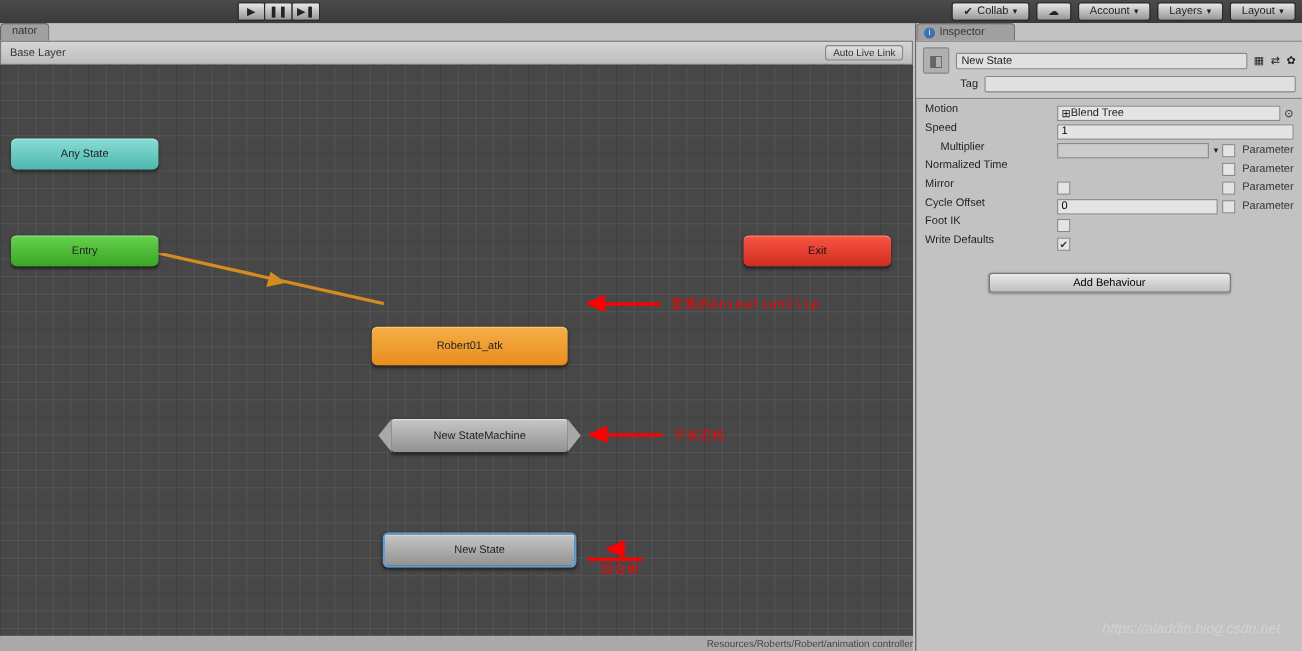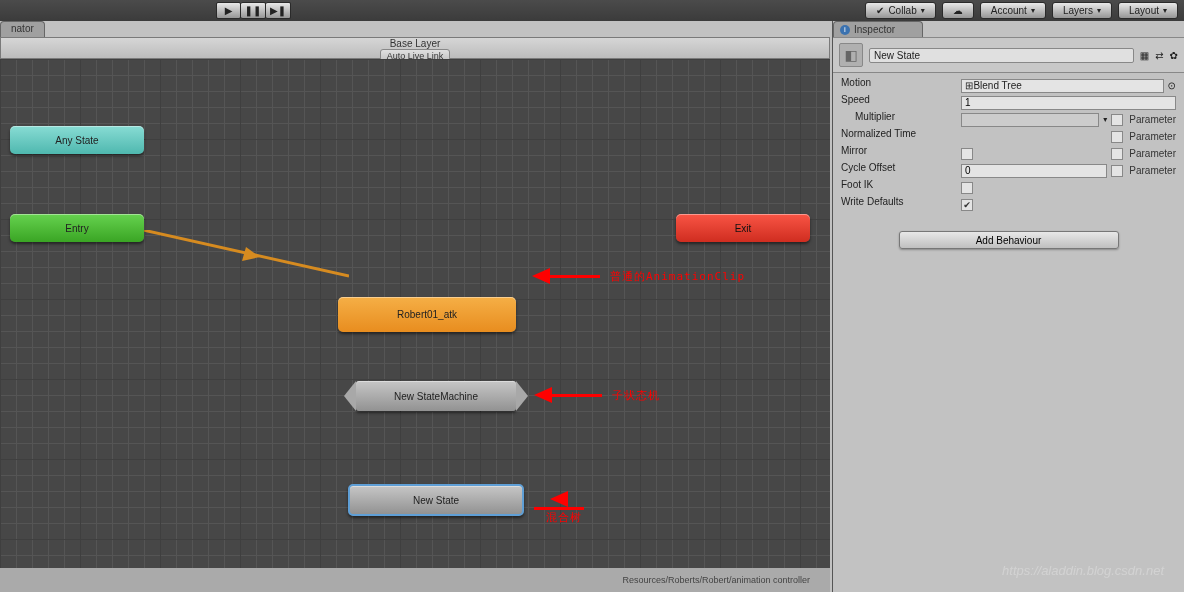--- a/index.html
+++ b/index.html
@@ -9,21 +9,21 @@
 .play-controls { display: flex; gap: 0; margin-left: 210px; }
 .play-btn { width: 25px; height: 17px; background: linear-gradient(#e8e8e8,#969696); border: 1px solid #2a2a2a; display: flex; align-items: center; justify-content: center; font-size: 10px; color: #222; border-radius: 2px; }
 .play-btn + .play-btn { border-left: none; }
 .right-toolbar { display: flex; gap: 6px; }
 .tb-btn { height: 17px; background: linear-gradient(#e8e8e8,#969696); border: 1px solid #2a2a2a; border-radius: 3px; font-size: 10px; color: #222; padding: 0 10px; display: flex; align-items: center; gap: 4px; }
 .tb-btn .caret { font-size: 8px; }
 
 .tab-strip { position: absolute; top: 21px; left: 0; height: 16px; display: flex; }
 .tab { background: #a0a0a0; border: 1px solid #666; border-bottom: none; border-radius: 4px 4px 0 0; font-size: 10px; padding: 1px 10px; color: #333; }
 
-.crumb-bar { position: absolute; top: 37px; left: 0; width: 830px; height: 22px; background: linear-gradient(#d6d6d6,#bcbcbc); border: 1px solid #7a7a7a; display: flex; align-items: center; justify-content: space-between; padding: 0 8px; font-size: 10px; color: #333; flex-direction: column; }
+.crumb-bar { position: absolute; top: 37px; left: 0; width: 830px; height: 22px; background: linear-gradient(#d6d6d6,#bcbcbc); border: 1px solid #7a7a7a; display: flex; align-items: center; justify-content: space-between; padding: 0 8px; font-size: 10px; color: #333; }
 .crumb-bar .live { background: linear-gradient(#e0e0e0,#c0c0c0); border: 1px solid #888; border-radius: 3px; padding: 1px 6px; font-size: 9px; }
 
 .graph-area { position: absolute; top: 59px; left: 0; width: 830px; height: 520px;
   background-color: #474747;
   background-image:
     linear-gradient(#3f3f3f 1px, transparent 1px),
     linear-gradient(90deg, #3f3f3f 1px, transparent 1px),
     linear-gradient(#555 1px, transparent 1px),
     linear-gradient(90deg, #555 1px, transparent 1px);
   background-size: 80px 80px, 80px 80px, 16px 16px, 16px 16px;
@@ -40,21 +40,21 @@
 .node.hex::after { right:-12px; border-left:12px solid #a8a8a8; }
 .node.grey { background: linear-gradient(#c6c6c6,#929292); left: 348px; top: 425px; width: 176px; height: 32px; border: 2px solid #5f9fd6; }
 
 .trans-line { position: absolute; left: 143px; top: 171px; width: 206px; height: 59px; pointer-events: none; }
 
 .arrow { position: absolute; display: flex; align-items: center; pointer-events: none; }
 .arrow .head { width: 0; height: 0; border-top: 8px solid transparent; border-bottom: 8px solid transparent; border-right: 18px solid #f00; }
 .arrow .line { height: 3px; background: #f00; width: 50px; }
 .arrow .lbl { color: #f00; font-size: 11px; margin-left: 10px; white-space: nowrap; font-family: "SimSun", monospace; letter-spacing: 1px; }
 
-.status-bar { position: absolute; bottom: 0; left: 0; width: 830px; height: 24px; background: #aaa; font-size: 9px; color: #444; display:flex; align-items:center; justify-content:flex-end; padding-right: 20px; }
+.status-bar { position: absolute; bottom: 0; left: 0; width: 830px; height: 14px; background: #aaa; font-size: 9px; color: #444; display:flex; align-items:center; justify-content:flex-end; padding-right: 0; }
 
 .inspector { position: absolute; top: 21px; right: 0; width: 352px; height: 571px; background: #c2c2c2; border-left: 1px solid #555; }
 .insp-tab { height: 16px; background: #a0a0a0; border-bottom: 1px solid #888; display: flex; align-items: center; font-size: 10px; padding-left: 6px; gap: 4px; color: #333; width: 90px; border-radius: 4px 4px 0 0; border: 1px solid #666; border-bottom: none; }
 .insp-tab .info-icon { width: 10px; height: 10px; background: #3b72b0; border-radius: 50%; color: #fff; font-size: 8px; display:flex; align-items:center; justify-content:center; }
 .insp-header { background: #c8c8c8; border-top: 1px solid #888; border-bottom: 1px solid #888; padding: 3px 6px; }
 .insp-row { display: flex; align-items: center; font-size: 10px; color: #222; gap: 6px; margin: 2px 0; }
 .insp-row .fld { flex: 1; height: 15px; background: #e0e0e0; border: 1px solid #888; border-radius: 2px; padding: 0 4px; font-size: 10px; display:flex; align-items:center; }
 .insp-body { padding: 4px 8px; }
 .insp-body .row { display: flex; font-size: 10px; color: #222; height: 17px; }
 .insp-body .row .lbl { width: 120px; }
@@ -147,20 +147,25 @@
     <span>Inspector</span>
   </div>
   <div class="insp-header">
     <div class="insp-row">
       <div class="cube-icon">◧</div>
       <div class="fld">New State</div>
       <span style="font-size:10px;">▦</span>
       <span style="font-size:10px;">⇄</span>
       <span style="font-size:10px;">✿</span>
     </div>
+    <div class="insp-row">
+      <span style="width:28px;"></span>
+      <span>Tag</span>
+      <div class="fld"></div>
+    </div>
   </div>
 
   <div class="insp-body">
     <div class="row">
       <span class="lbl">Motion</span>
       <div class="val">
           <div class="obj-fld">⊞ <span>Blend Tree</span></div>
           <span>⊙</span>
         </div>
     </div>

